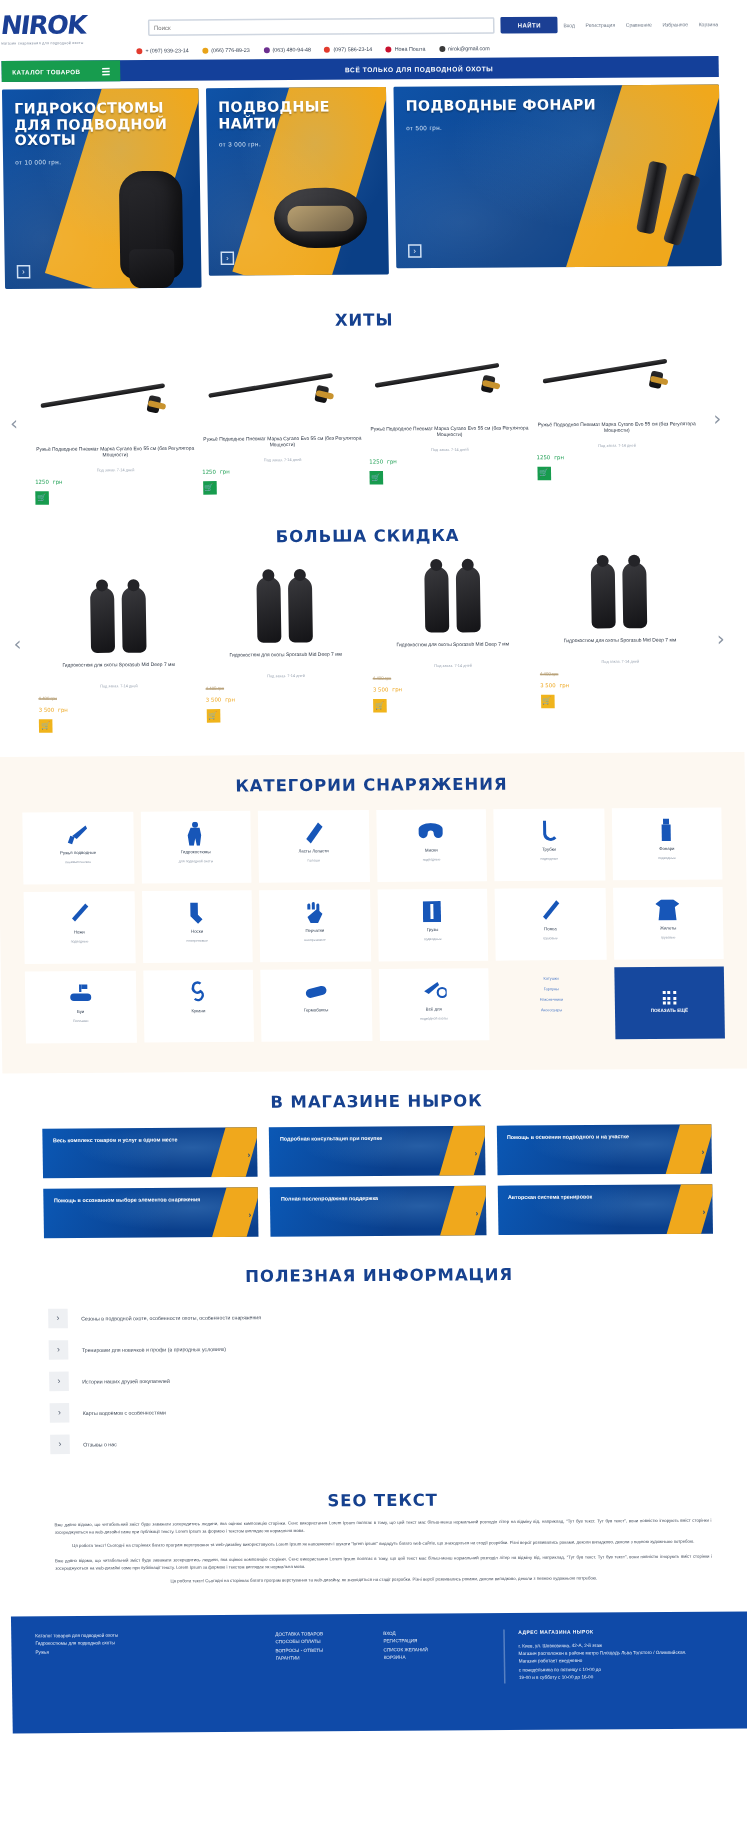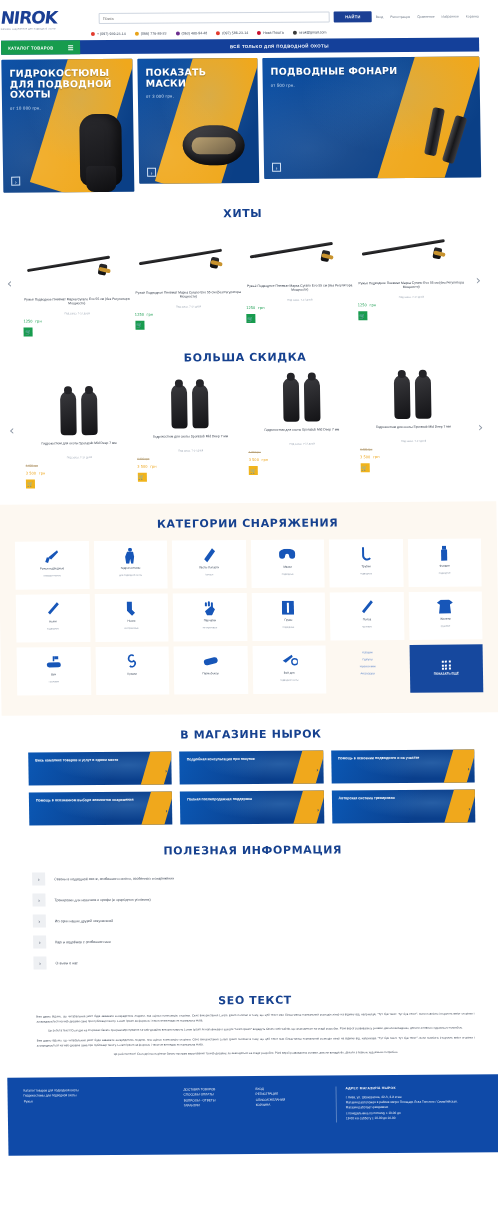--- a/index.html
+++ b/index.html
@@ -238,21 +238,21 @@
         <h3>ГИДРОКОСТЮМЫ ДЛЯ ПОДВОДНОЙ ОХОТЫ</h3>
         <div class="hero-price">от 10 000 грн.</div>
       </div>
       <div class="hero-prod suit-img"></div>
       <div class="hero-arrow">›</div>
     </div>
     <div class="hero-card mid">
       <div class="wedge"></div>
       <div class="water"></div>
       <div class="hero-txt">
-        <h3>ПОКАЗАТЬ МАСКИ</h3>
+        <h3>ПОДВОДНЫЕ НАЙТИ</h3>
         <div class="hero-price">от 3 000 грн.</div>
       </div>
       <div class="hero-prod mask-img"></div>
       <div class="hero-arrow">›</div>
     </div>
     <div class="hero-card small">
       <div class="wedge"></div>
       <div class="water"></div>
       <div class="hero-txt">
         <h3>ПОДВОДНЫЕ ФОНАРИ</h3>

